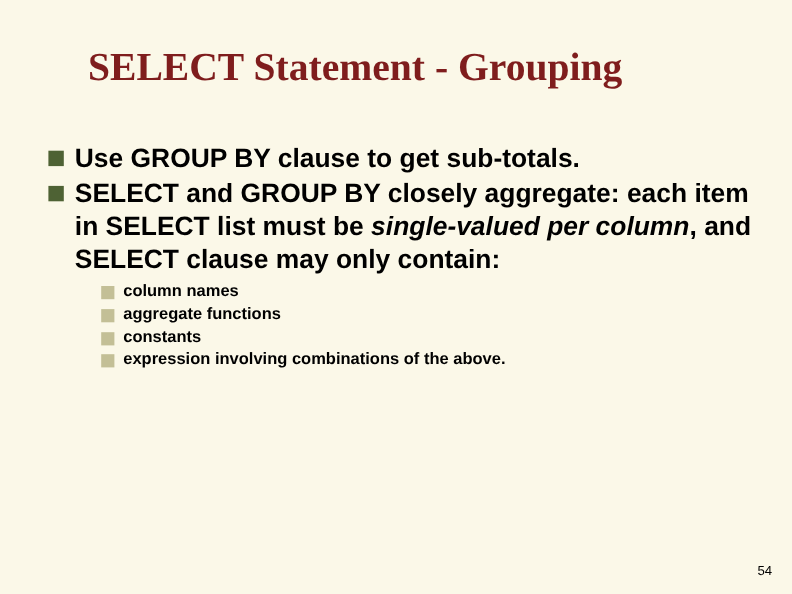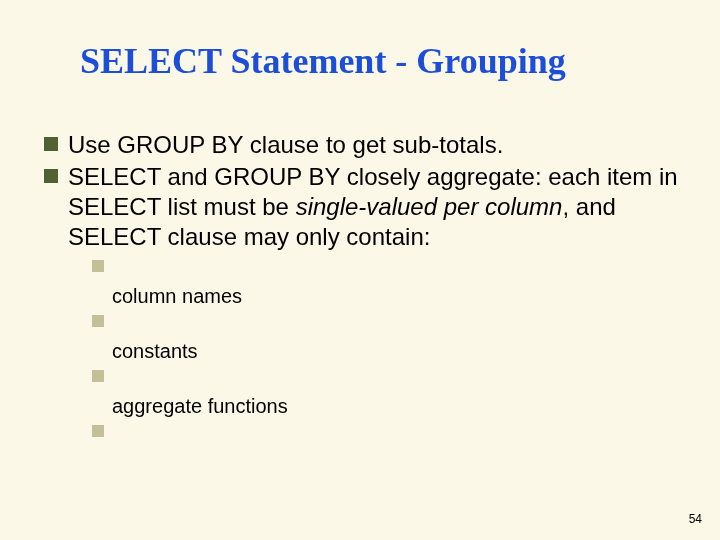--- a/index.html
+++ b/index.html
@@ -19,21 +19,21 @@
     position: relative;
     box-sizing: border-box;
   }
   .title {
     font-family: "Times New Roman", Times, serif;
     font-weight: bold;
     font-size: 36px;
     position: absolute;
     left: 80px;
     top: 40px;
-    color: #1d4ed8;
+    color: #7f1d1d;
   }
   .body {
     position: absolute;
     left: 44px;
     top: 130px;
     width: 640px;
   }
   .item {
     display: flex;
     align-items: flex-start;
@@ -49,40 +49,39 @@
   }
   .bullet.sub {
     width: 12px;
     height: 12px;
     background: #c3bf96;
     margin-top: 4px;
     margin-right: 8px;
   }
   .text1 {
     font-size: 24px;
-    font-weight: normal;
+    font-weight: bold;
     line-height: 1.25;
   }
   .text1 .italic {
     font-style: italic;
   }
   .sublist {
     margin-left: 48px;
     margin-top: 4px;
   }
   .subitem {
     display: flex;
     align-items: flex-start;
     margin-bottom: 2px;
   }
   .text2 {
-    font-size: 20px;
-    font-weight: normal;
+    font-size: 15px;
+    font-weight: bold;
     line-height: 1.25;
-    margin-top: 28px;
   }
   .pagenum {
     position: absolute;
     right: 18px;
     bottom: 14px;
     font-size: 12px;
     color: #000000;
   }
 </style>
 </head>
@@ -106,28 +105,29 @@
       </div>
     </div>
 
     <div class="sublist">
       <div class="subitem">
         <div class="bullet sub"></div>
         <div class="text2">column names</div>
       </div>
       <div class="subitem">
         <div class="bullet sub"></div>
+        <div class="text2">aggregate functions</div>
+      </div>
+      <div class="subitem">
+        <div class="bullet sub"></div>
         <div class="text2">constants</div>
       </div>
       <div class="subitem">
         <div class="bullet sub"></div>
-        <div class="text2">aggregate functions</div>
-      </div>
-      <div class="subitem">
-        <div class="bullet sub"></div>
+        <div class="text2">expression involving combinations of the above.</div>
       </div>
     </div>
 
   </div>
 
   <div class="pagenum">54</div>
 
 </div>
 
 </body></html>

